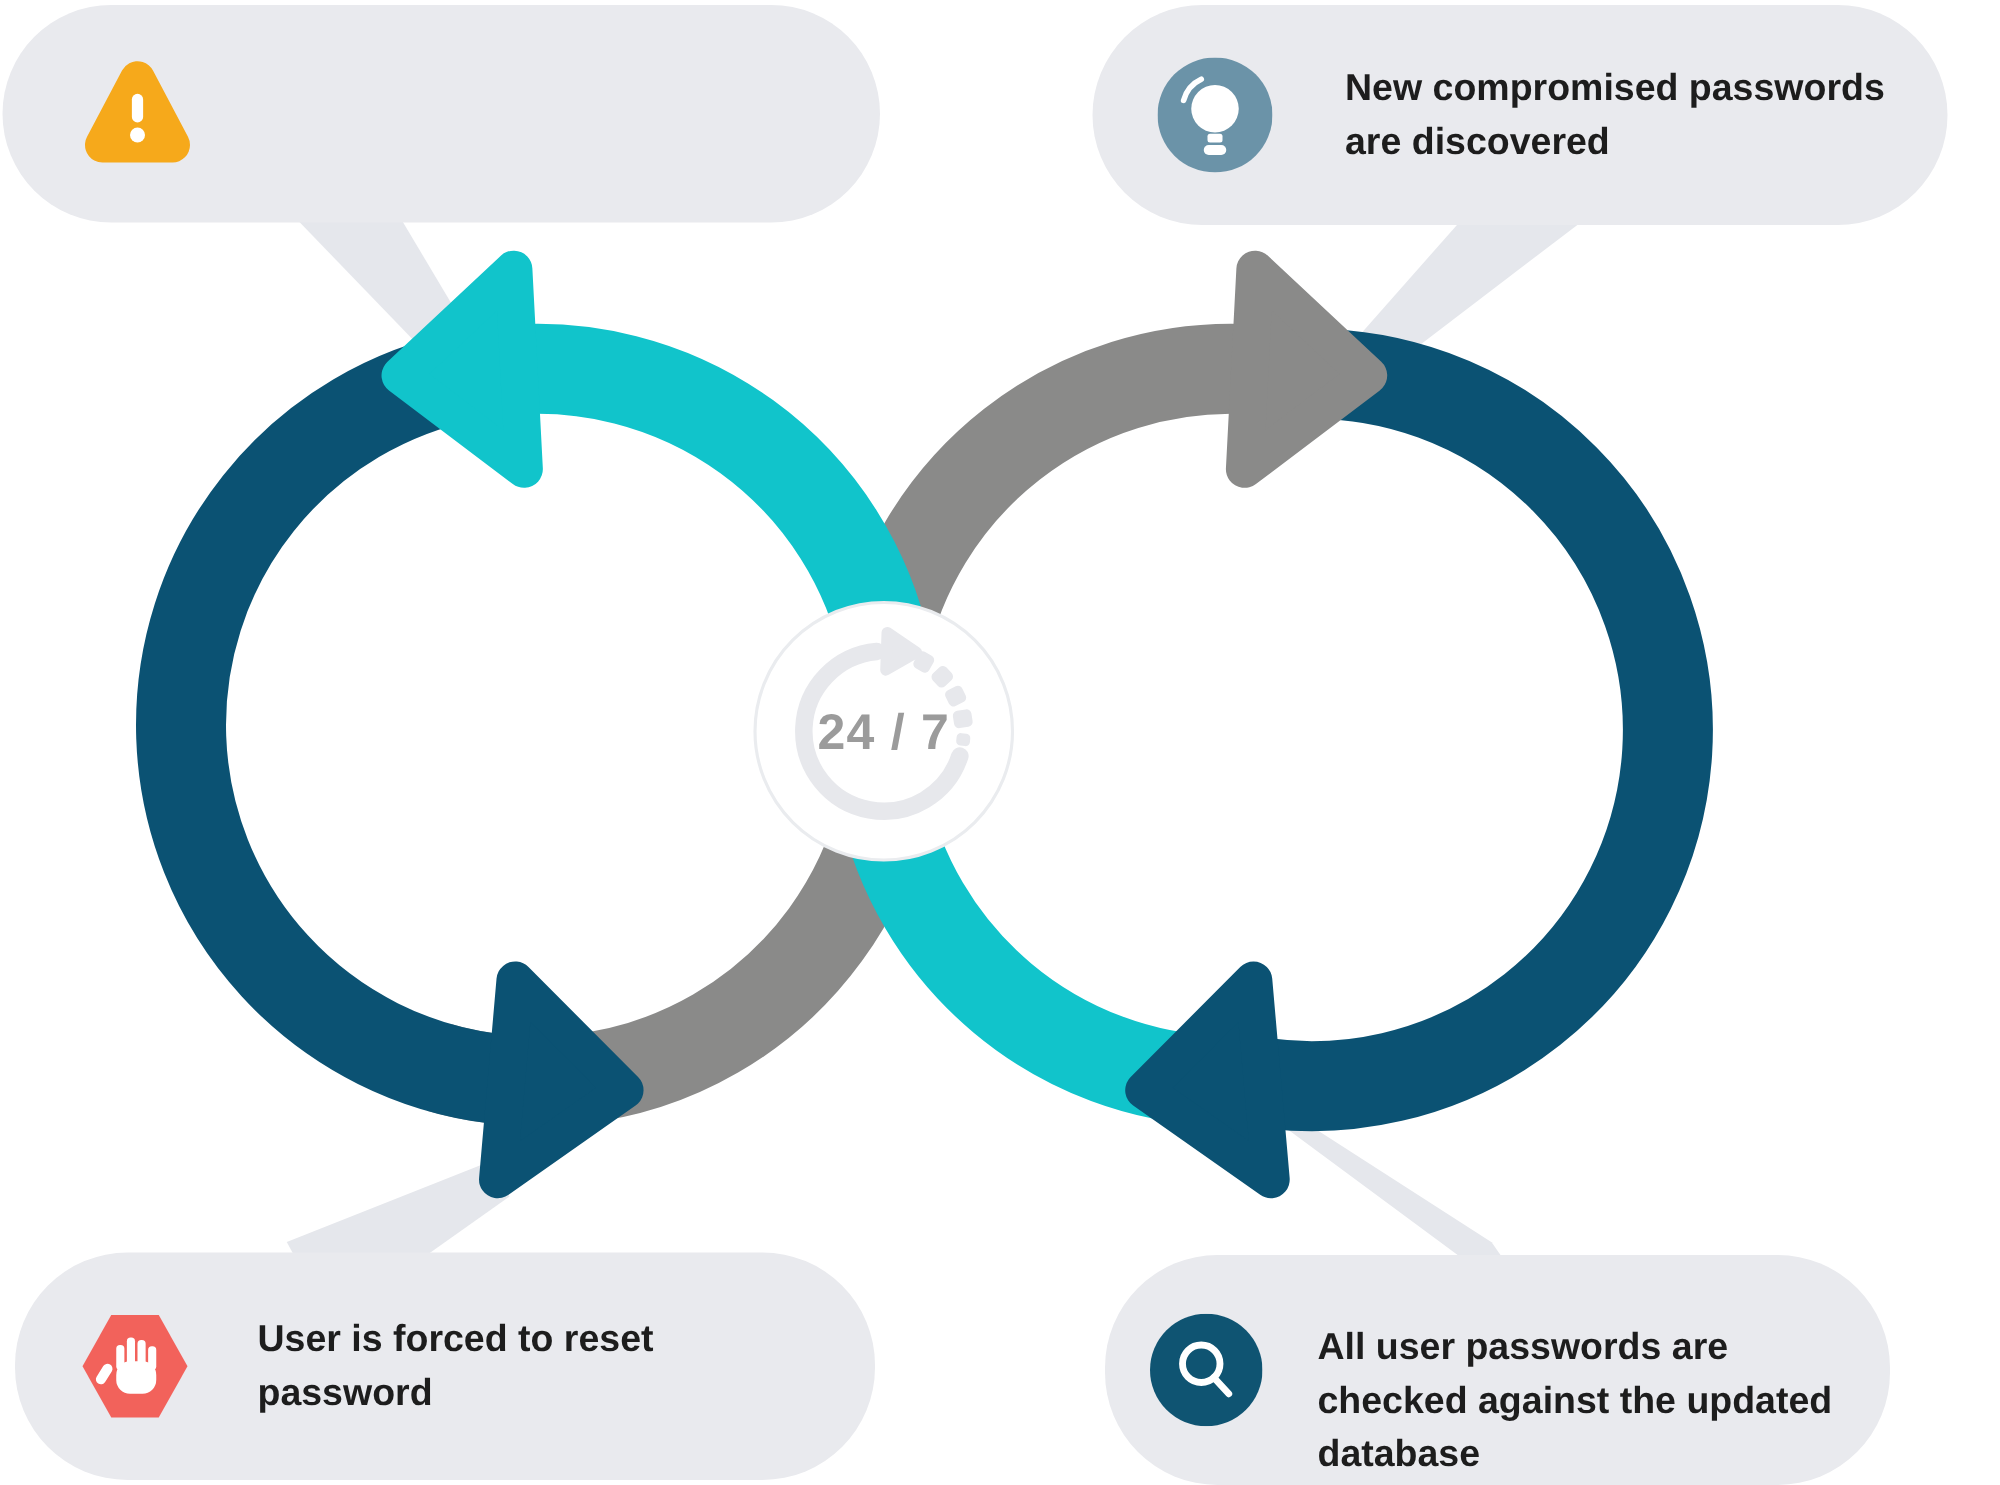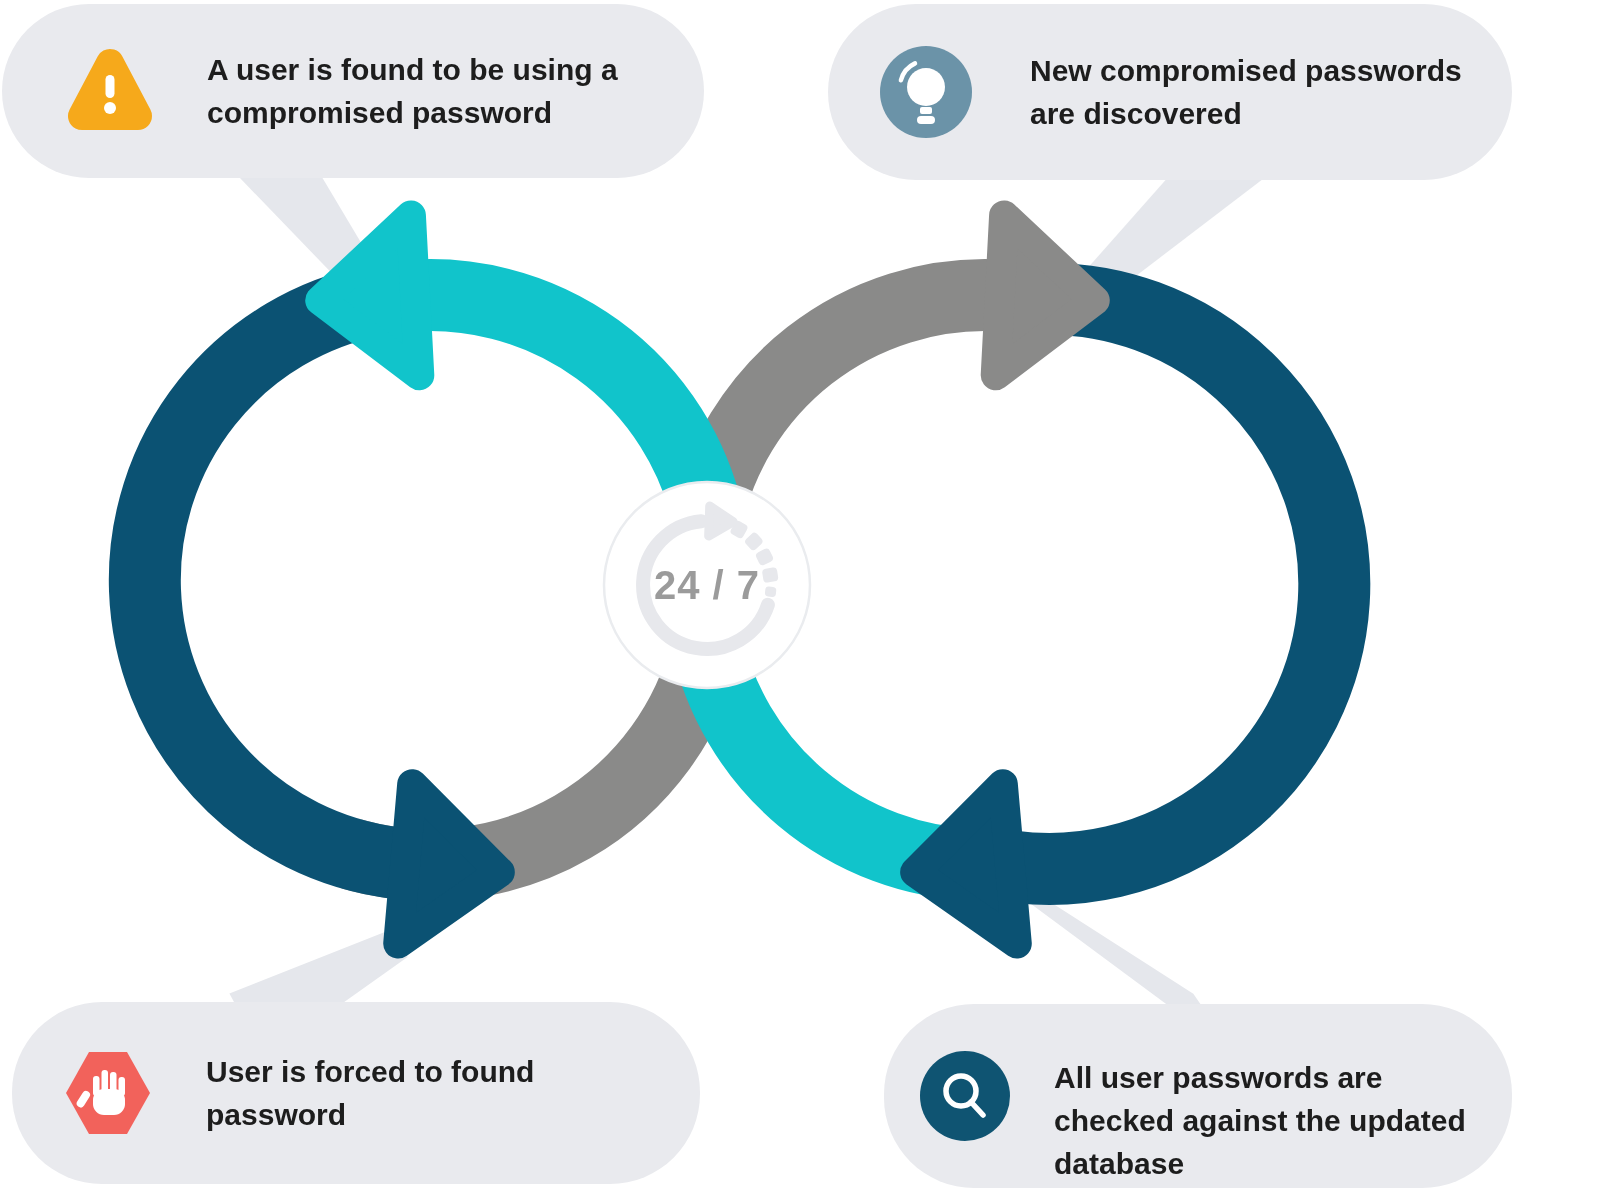--- a/index.html
+++ b/index.html
@@ -63,25 +63,23 @@
       <text class="badge-label" x="707" y="599" text-anchor="middle">24 / 7</text>
     </g>
   </svg>
 
   <div class="callout" style="left:2px;top:4px;width:702px;height:174px;padding-left:63px;">
     <svg width="90" height="86" viewBox="0 0 90 86">
       <polygon points="45,15 17,68 73,68" fill="var(--warning_orange)" stroke="var(--warning_orange)" stroke-width="28" stroke-linejoin="round"></polygon>
       <rect x="40.5" y="27" width="9" height="23" rx="4.5" fill="#fff"></rect>
       <circle cx="45" cy="60" r="6" fill="#fff"></circle>
     </svg>
-    <p class="txt" style="margin-left:52px;">A user is found to be using a
-compromised password</p>
   </div>
 
-  <div class="callout" style="left:828px;top:4px;width:684px;height:176px;padding-left:52px;">
+  <div class="callout" style="left:874px;top:4px;width:684px;height:176px;padding-left:52px;">
     <svg width="92" height="92" viewBox="0 0 92 92">
       <circle cx="46" cy="46" r="46" fill="var(--bulb_blue)"></circle>
       <circle cx="46" cy="41" r="19" fill="#fff"></circle>
       <path d="M 20.9 34.3 A 26 26 0 0 1 35 17.4" stroke="#fff" stroke-width="4.5" fill="none" stroke-linecap="round"></path>
       <rect x="40" y="61" width="12" height="7" rx="2" fill="#fff"></rect>
       <rect x="37" y="70" width="18" height="8" rx="4" fill="#fff"></rect>
     </svg>
     <p class="txt" style="margin-left:58px;">New compromised passwords
 are discovered</p>
   </div>
@@ -91,21 +89,21 @@
       <polygon points="4,48 27,7 65,7 88,48 65,89 27,89" fill="var(--hand_red)"></polygon>
       <g fill="#fff">
         <rect x="31" y="31" width="6.5" height="20" rx="3"></rect>
         <rect x="39.5" y="25" width="6.5" height="26" rx="3"></rect>
         <rect x="48" y="27" width="6.5" height="24" rx="3"></rect>
         <rect x="56.5" y="32" width="6.5" height="19" rx="3"></rect>
         <rect x="31" y="44" width="32" height="26" rx="11"></rect>
         <rect x="20" y="46" width="8" height="18" rx="4" transform="rotate(32 24 50)"></rect>
       </g>
     </svg>
-    <p class="txt" style="margin-left:52px;">User is forced to found
+    <p class="txt" style="margin-left:52px;">User is forced to reset
 password</p>
   </div>
 
   <div class="callout" style="left:884px;top:1004px;width:628px;height:184px;padding-left:36px;">
     <svg width="90" height="90" viewBox="0 0 90 90">
       <circle cx="45" cy="45" r="45" fill="var(--search_navy)"></circle>
       <circle cx="41" cy="40" r="15" stroke="#fff" stroke-width="5.5" fill="none"></circle>
       <line x1="51" y1="51" x2="63" y2="64" stroke="#fff" stroke-width="5.5" stroke-linecap="round"></line>
     </svg>
     <p class="txt" style="margin-left:44px;margin-top:48px;">All user passwords are

